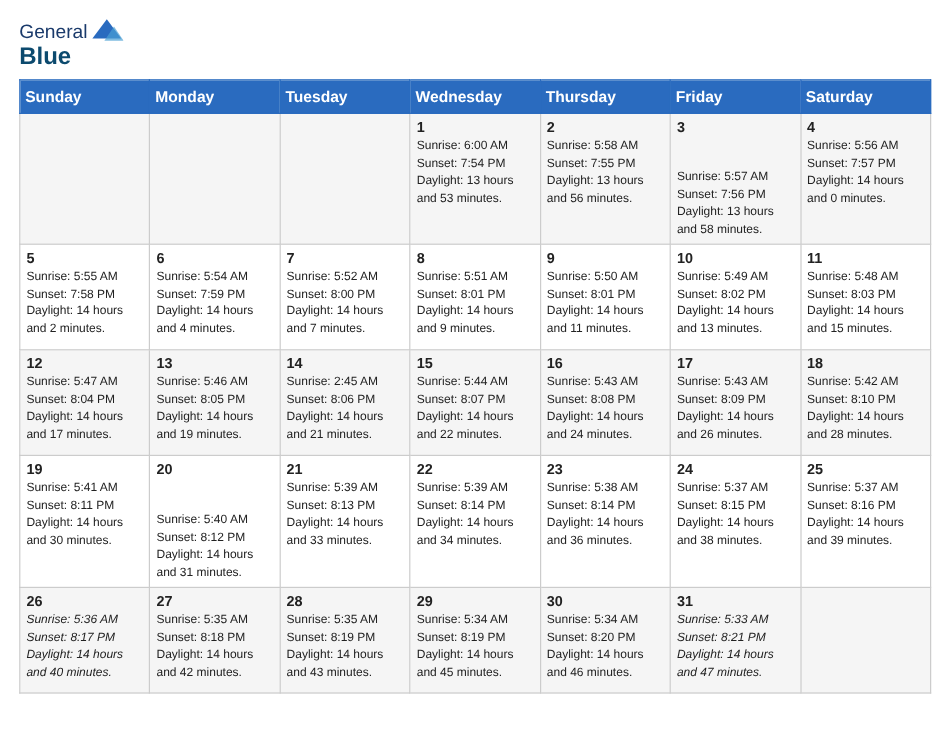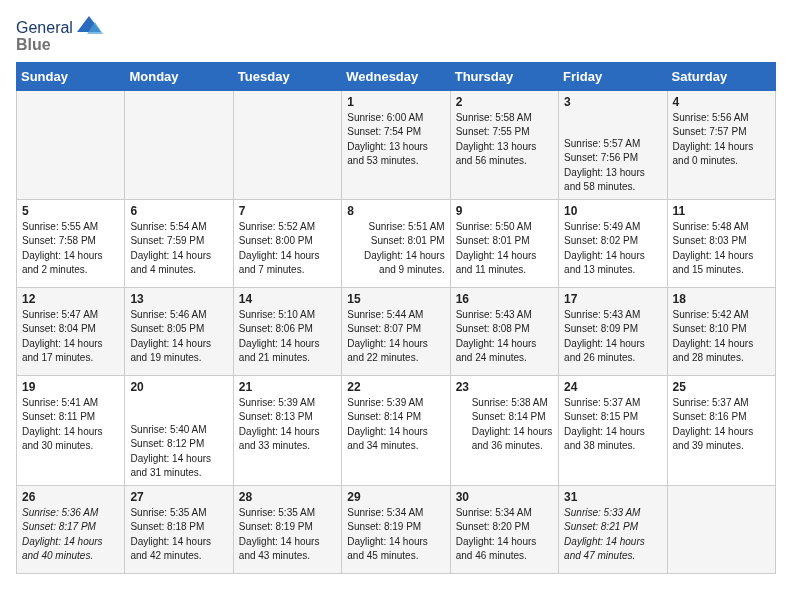--- a/index.html
+++ b/index.html
@@ -95,21 +95,21 @@
 <div class="header">
   <div class="logo">
     <div>
       <div style="display:flex;align-items:center;">
         <span class="logo-text" style="font-size:16px;font-weight:normal;color:#1a3a6b;">General</span>
         <svg class="logo-icon" viewBox="0 0 28 28" width="26" height="26">
           <polygon points="14,4 26,20 2,20" fill="#2a6bbf"></polygon>
           <polygon points="20,10 28,22 12,22" fill="#4a9fd4" opacity="0.7"></polygon>
         </svg>
       </div>
-      <span class="logo-text" style="font-size:16px;font-weight:bold;color:#737373;display:block;margin-top:-4px;">Blue</span>
+      <span class="logo-text" style="font-size:20px;font-weight:bold;color:#0c4a6e;display:block;margin-top:-4px;">Blue</span>
     </div>
   </div>
   <div class="title-block">
     <h1></h1>
     <h2></h2>
   </div>
 </div>
 
 <table>
   <thead>
@@ -174,21 +174,21 @@
         </td>
         <td>
           <span class="day-num">7</span>
           <div class="day-info" style="white-space: pre-line;">Sunrise: 5:52 AM
 Sunset: 8:00 PM
 Daylight: 14 hours
 and 7 minutes.</div>
         </td>
         <td>
           <span class="day-num">8</span>
-          <div class="day-info" style="white-space: pre-line; text-align: right;">Sunrise: 5:51 AM
+          <div class="day-info" style="white-space: pre-line;">Sunrise: 5:51 AM
 Sunset: 8:01 PM
 Daylight: 14 hours
 and 9 minutes.</div>
         </td>
         <td>
           <span class="day-num">9</span>
           <div class="day-info" style="white-space: pre-line;">Sunrise: 5:50 AM
 Sunset: 8:01 PM
 Daylight: 14 hours
 and 11 minutes.</div>
@@ -218,21 +218,21 @@
         </td>
         <td>
           <span class="day-num">13</span>
           <div class="day-info" style="white-space: pre-line;">Sunrise: 5:46 AM
 Sunset: 8:05 PM
 Daylight: 14 hours
 and 19 minutes.</div>
         </td>
         <td>
           <span class="day-num">14</span>
-          <div class="day-info" style="white-space: pre-line;">Sunrise: 5:10 AM
+          <div class="day-info" style="white-space: pre-line;">Sunrise: 2:45 AM
 Sunset: 8:06 PM
 Daylight: 14 hours
 and 21 minutes.</div>
         </td>
         <td>
           <span class="day-num">15</span>
           <div class="day-info" style="white-space: pre-line;">Sunrise: 5:44 AM
 Sunset: 8:07 PM
 Daylight: 14 hours
 and 22 minutes.</div>
@@ -283,21 +283,21 @@
         </td>
         <td>
           <span class="day-num">22</span>
           <div class="day-info" style="white-space: pre-line;">Sunrise: 5:39 AM
 Sunset: 8:14 PM
 Daylight: 14 hours
 and 34 minutes.</div>
         </td>
         <td>
           <span class="day-num">23</span>
-          <div class="day-info" style="white-space: pre-line; margin-left: 16px;">Sunrise: 5:38 AM
+          <div class="day-info" style="white-space: pre-line;">Sunrise: 5:38 AM
 Sunset: 8:14 PM
 Daylight: 14 hours
 and 36 minutes.</div>
         </td>
         <td>
           <span class="day-num">24</span>
           <div class="day-info" style="white-space: pre-line;">Sunrise: 5:37 AM
 Sunset: 8:15 PM
 Daylight: 14 hours
 and 38 minutes.</div>

